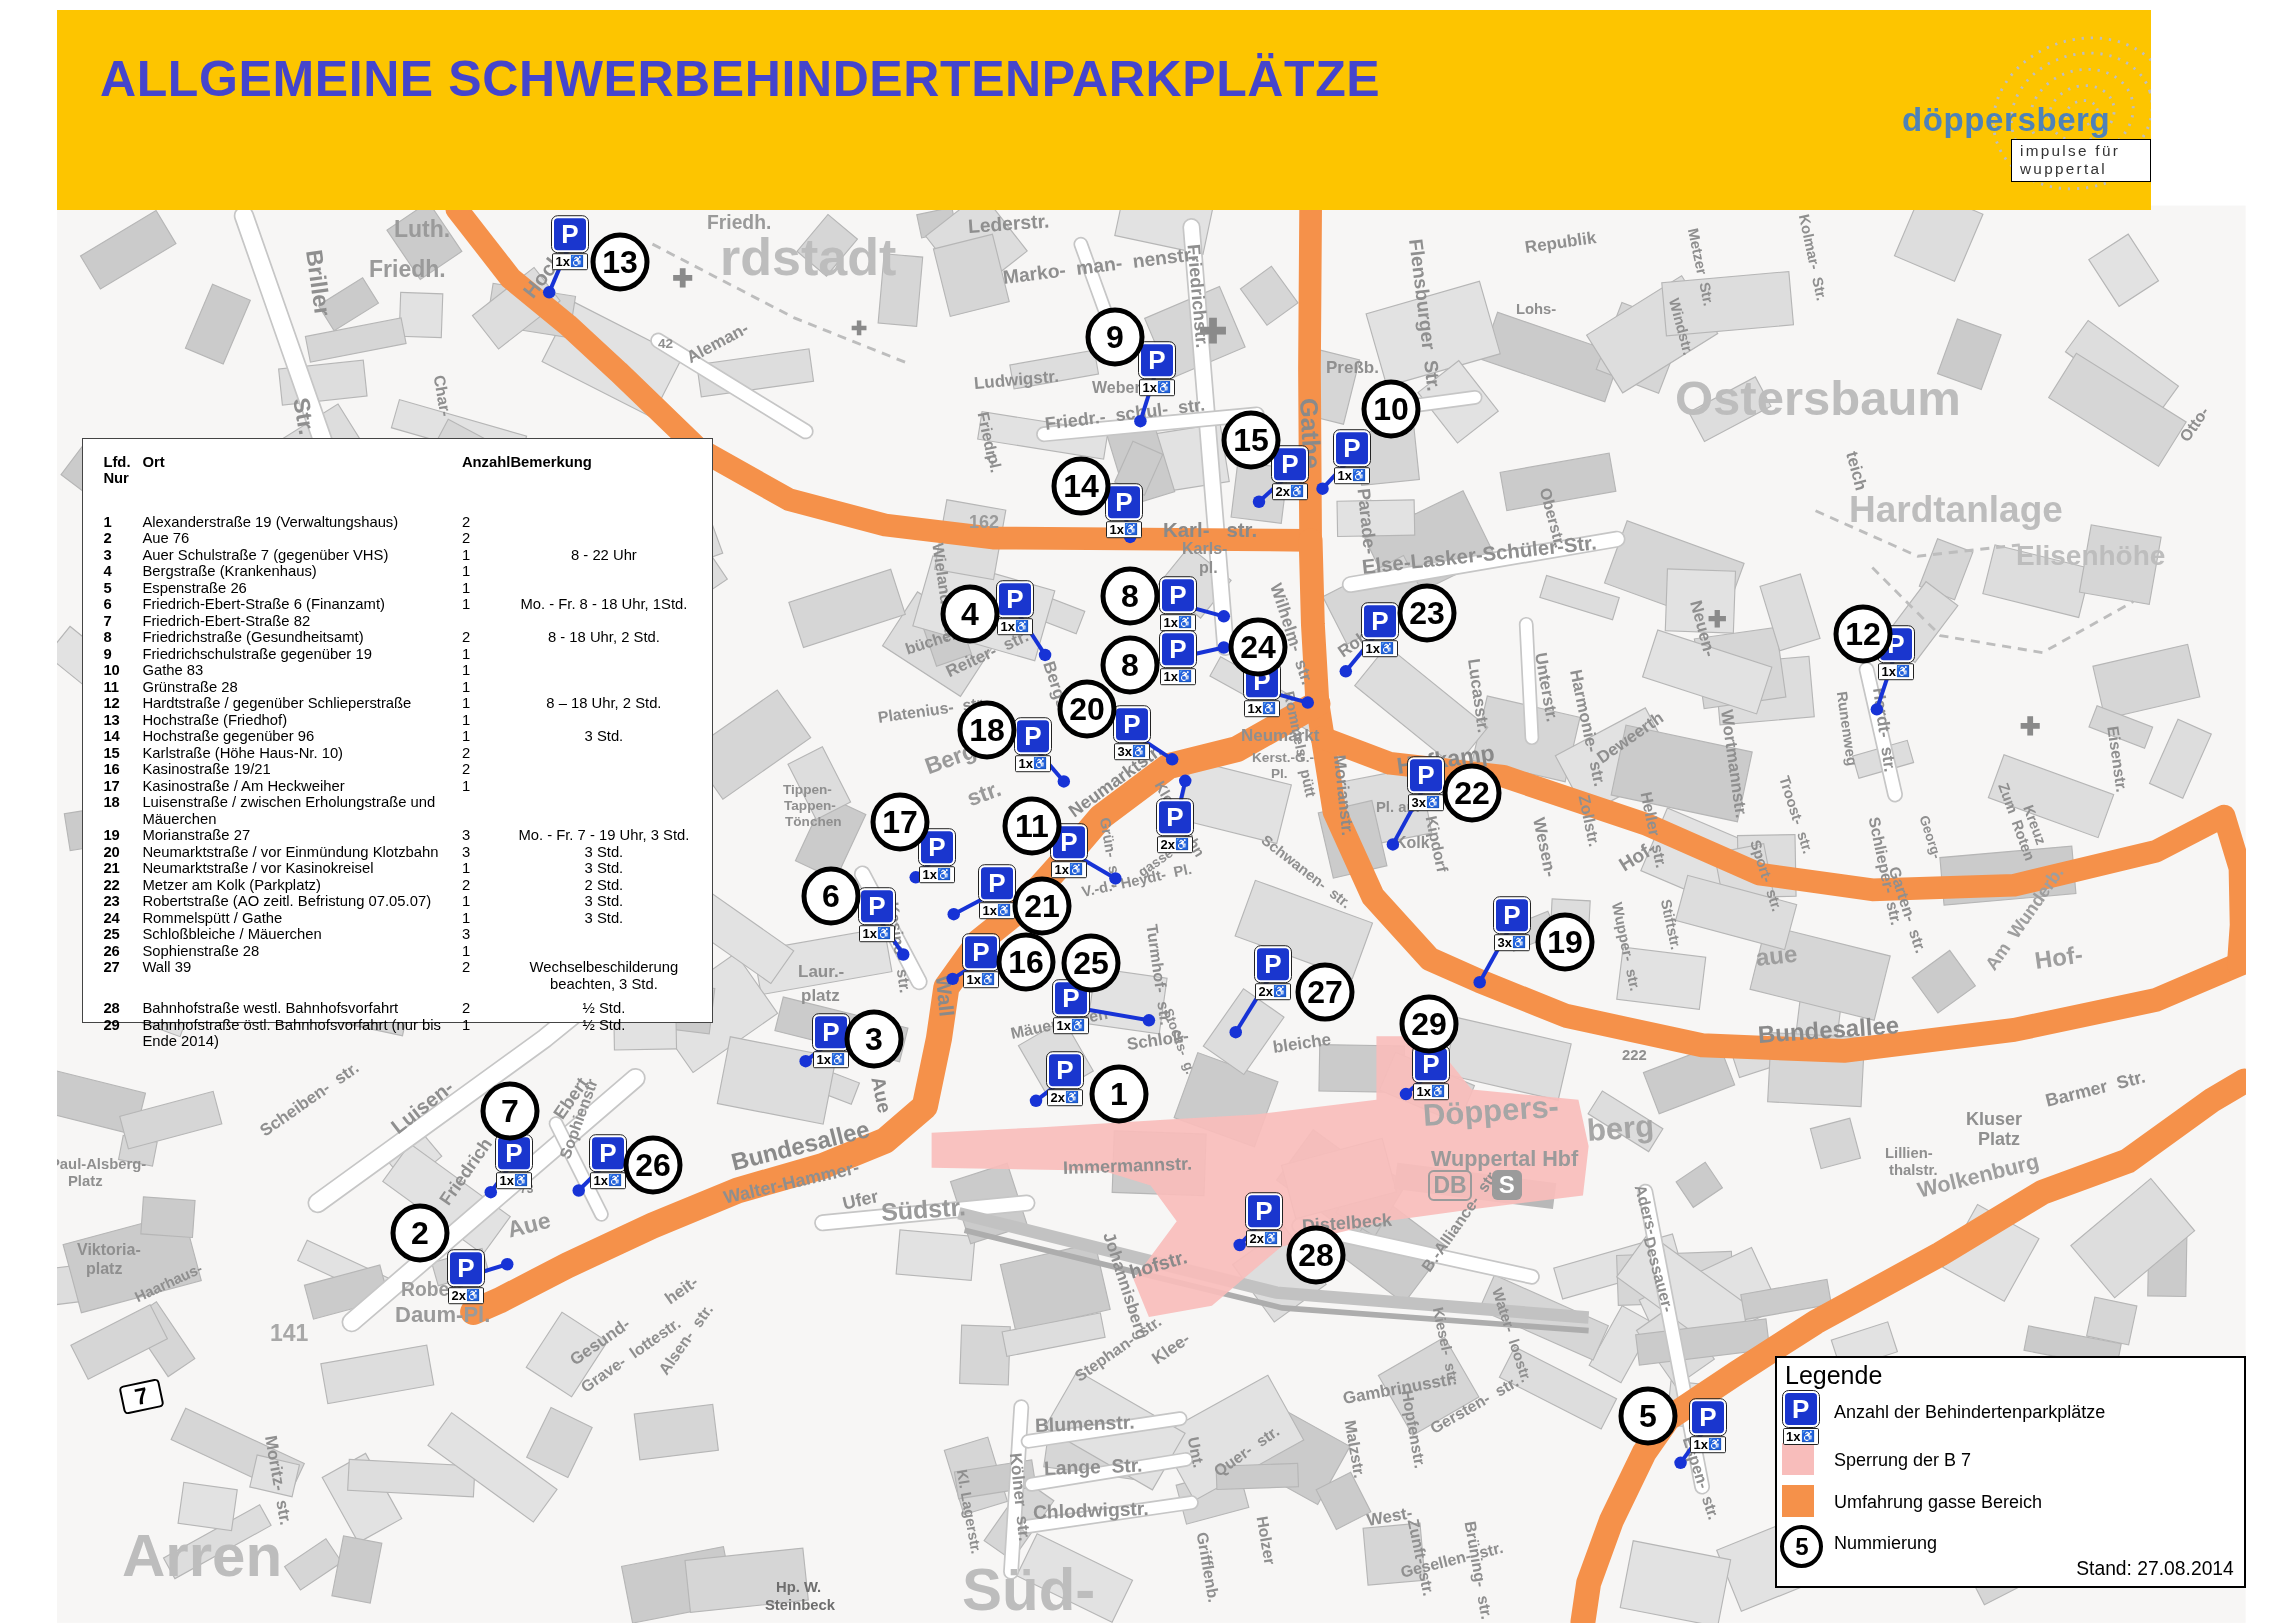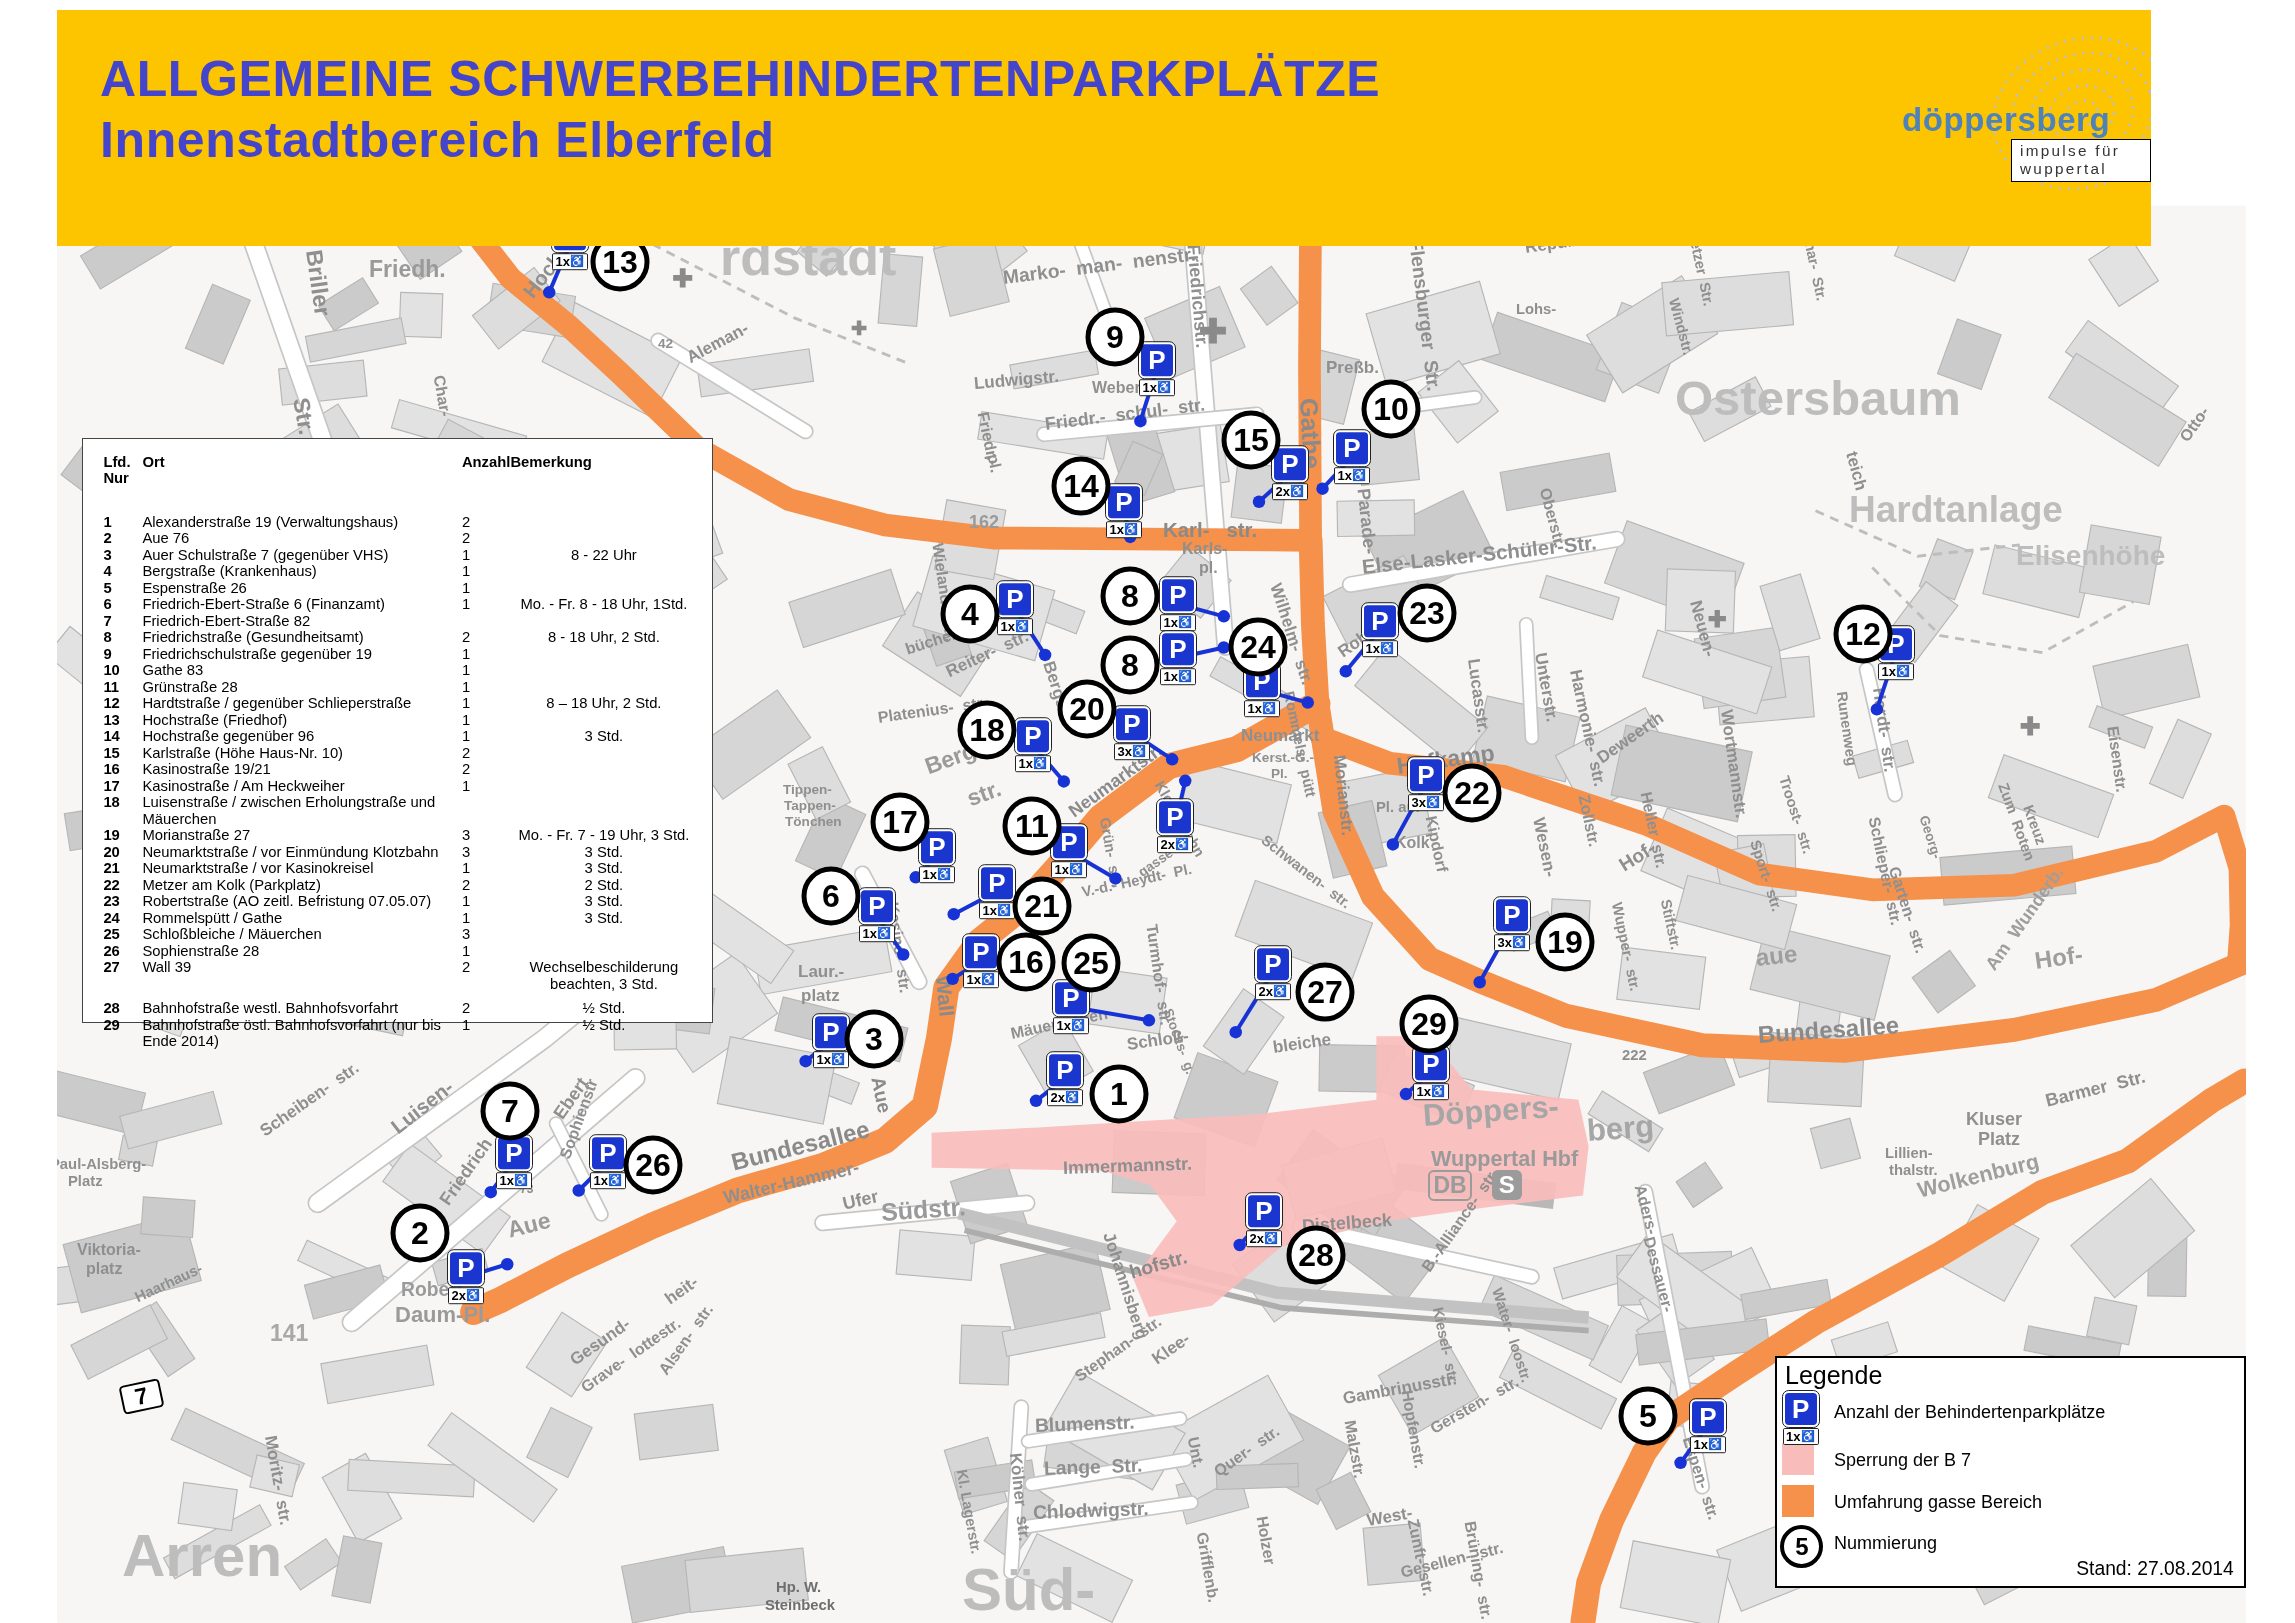--- a/index.html
+++ b/index.html
@@ -1,19 +1,19 @@
 <!DOCTYPE html>
 <html style="font-size:9px"><head>
 <meta charset="utf-8">
 <style>
   html,body{margin:0;padding:0;background:#fff;}
   #page{position:relative;width:2295px;height:1623px;background:#fff;overflow:hidden;
         font-family:"Liberation Sans",sans-serif;}
   
-  #band{position:absolute;left:57px;top:10.2px;width:2094px;height:236px;background:#FDC500;}
+  #band{position:absolute;left:57px;top:10.2px;width:2094px;height:200px;background:#FDC500;}
   .title{position:absolute;color:#4545CC;font-weight:bold;letter-spacing:0.6px;white-space:nowrap;}
   #t1{left:43px;top:40px;font-size:50px;}
   #t2{left:43px;top:101px;font-size:50px;}
   #logoword{position:absolute;left:1845px;top:91px;font-size:33px;color:#4E82B8;font-weight:bold;letter-spacing:0.6px;}
   #impulse{position:absolute;left:1954px;top:129px;background:#fff;border:1.7px solid #000;
            padding:2.3px 8px;font-size:15.3px;letter-spacing:2.3px;color:#333;}
   
   .ml{position:absolute;white-space:pre;font-weight:bold;transform-origin:left center;line-height:1.04;}
   
   #tablebox{position:absolute;left:82px;top:438px;width:631px;height:585px;background:#fff;
@@ -906,21 +906,20 @@
     <div class="ml" style="left:776px;top:1580px;font-size:14.8px;color:#6e6e6e">Hp. W.</div>
     <div class="ml" style="left:765px;top:1598px;font-size:14.8px;color:#6e6e6e">Steinbeck</div>
   </div>
 
   <div class="cover" style="left:0;top:0;width:57px;height:1623px"></div>
   <div class="cover" style="left:2246px;top:0;width:49px;height:1623px"></div>
   <div class="cover" style="left:0;top:0;width:2295px;height:205px"></div>
 
   <div id="band" style="z-index:41">
     <div class="title" id="t1">ALLGEMEINE SCHWERBEHINDERTENPARKPLÄTZE</div>
-    <div class="title" id="t2">Innenstadtbereich Elberfeld</div>
     <svg width="2094" height="192" viewBox="0 0 3690 338">
       <g stroke="#BEBEBE" fill="none" stroke-width="5" stroke-dasharray="4 12" transform="rotate(-18 3568 182)">
         <ellipse cx="3568" cy="182" rx="28" ry="22"></ellipse>
         <ellipse cx="3568" cy="182" rx="58" ry="48"></ellipse>
         <ellipse cx="3568" cy="182" rx="92" ry="76"></ellipse>
         <ellipse cx="3568" cy="182" rx="126" ry="104"></ellipse>
         <ellipse cx="3568" cy="182" rx="158" ry="130"></ellipse>
       </g>
     </svg>
     <div id="logoword">döppersberg</div>

